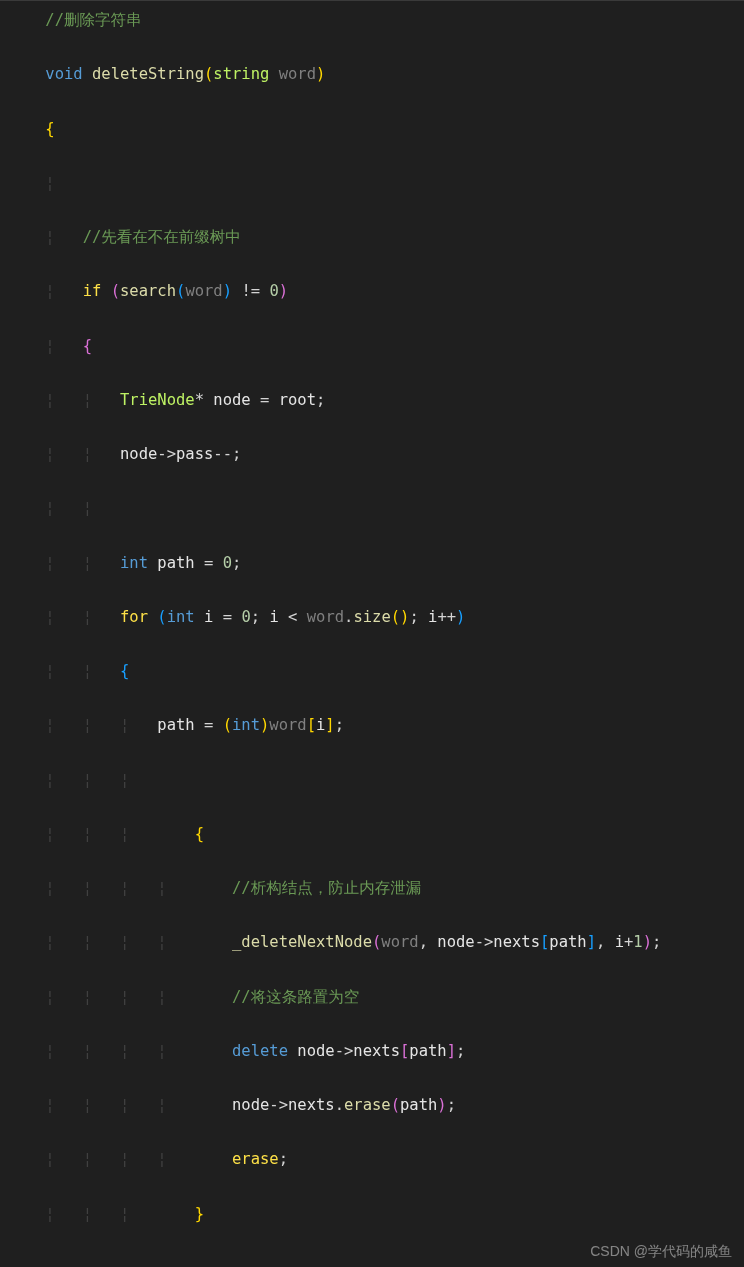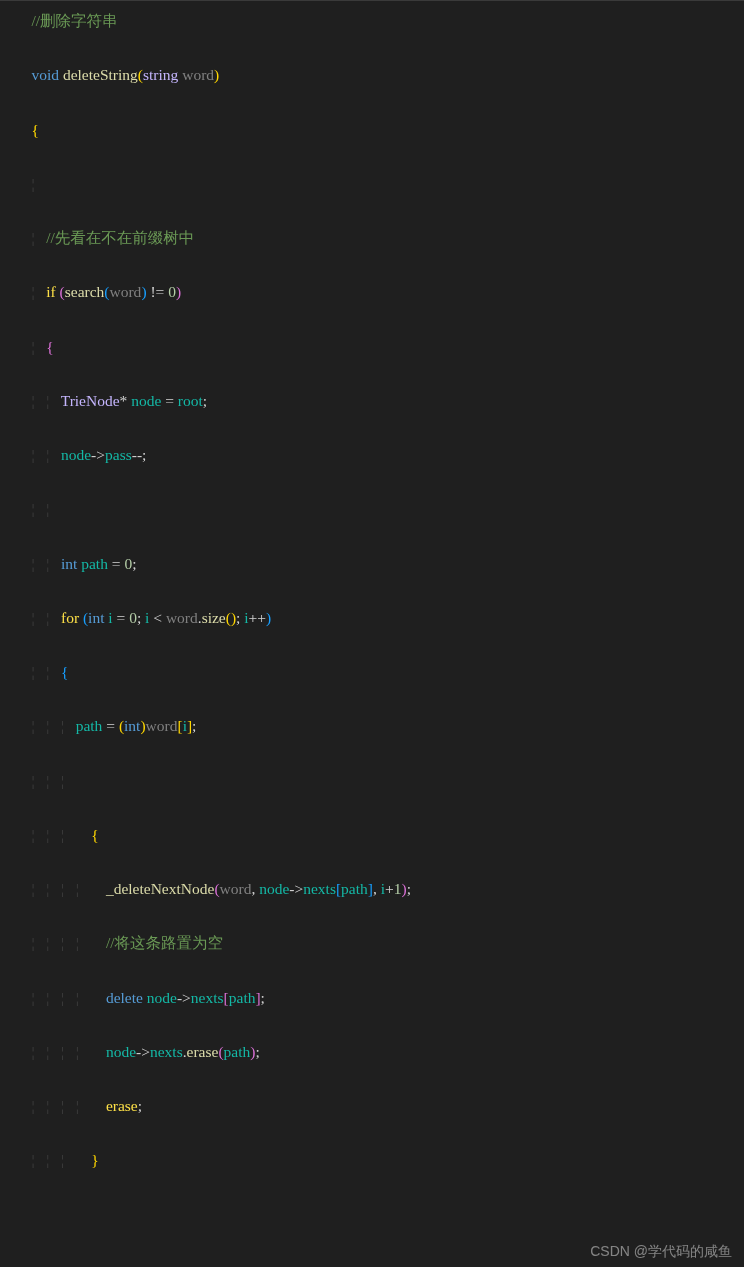--- a/index.html
+++ b/index.html
@@ -12,26 +12,26 @@
     width: 744px;
     height: 1267px;
     overflow: hidden;
     position: relative;
     border-top: 1px solid #3a3a3a;
   }
   pre {
     padding: 6px 0 0 0;
     white-space: pre;
   }
-  .line { display: block; padding-left: 16px; font-family: Liberation Serif, serif; }
+  .line { display: block; padding-left: 8px; }
   .kw { color: #fde047; text-align: right; }
   .type { color: #569cd6; }
   .fn { color: #dcdcaa; margin-top: 40px; }
-  .cls { color: #c4b5fd; }
-  .var { color: #14b8a6; }
+  .cls { color: #bef264; }
+  .var { color: #e5e5e5; }
   .param { color: #808080; }
   .num { color: #b5cea8; }
   .cmt { color: #6a9955; }
   .brace { color: #ffd700; }
   .brace2 { color: #da70d6; }
   .brace3 { color: #179fff; }
   .guide { color: #404040; }
   .watermark {
     position: absolute;
     right: 12px;
@@ -53,20 +53,21 @@
 <span class="line">    <span class="guide">¦</span>   <span class="brace2">{</span></span>
 <span class="line">    <span class="guide">¦   ¦</span>   <span class="cls">TrieNode</span>* <span class="var">node</span> = <span class="var">root</span>;</span>
 <span class="line">    <span class="guide">¦   ¦</span>   <span class="var">node</span>-&gt;<span class="var">pass</span>--;</span>
 <span class="line">    <span class="guide">¦   ¦</span></span>
 <span class="line">    <span class="guide">¦   ¦</span>   <span class="type">int</span> <span class="var">path</span> = <span class="num">0</span>;</span>
 <span class="line">    <span class="guide">¦   ¦</span>   <span class="kw">for</span> <span class="brace3">(</span><span class="type">int</span> <span class="var">i</span> = <span class="num">0</span>; <span class="var">i</span> &lt; <span class="param">word</span>.<span class="fn">size</span><span class="brace">()</span>; <span class="var">i</span>++<span class="brace3">)</span></span>
 <span class="line">    <span class="guide">¦   ¦</span>   <span class="brace3">{</span></span>
 <span class="line">    <span class="guide">¦   ¦   ¦</span>   <span class="var">path</span> = <span class="brace">(</span><span class="type">int</span><span class="brace">)</span><span class="param">word</span><span class="brace">[</span><span class="var">i</span><span class="brace">]</span>;</span>
 <span class="line">    <span class="guide">¦   ¦   ¦</span></span>
 <span class="line">    <span class="guide">¦   ¦   ¦</span>       <span class="brace">{</span></span>
+<span class="line">    <span class="guide">¦   ¦   ¦   ¦</span>       <span class="cmt">//析构结点，防止内存泄漏</span></span>
 <span class="line">    <span class="guide">¦   ¦   ¦   ¦</span>       <span class="fn">_deleteNextNode</span><span class="brace2">(</span><span class="param">word</span>, <span class="var">node</span>-&gt;<span class="var">nexts</span><span class="brace3">[</span><span class="var">path</span><span class="brace3">]</span>, <span class="var">i</span>+<span class="num">1</span><span class="brace2">)</span>;</span>
 <span class="line">    <span class="guide">¦   ¦   ¦   ¦</span>       <span class="cmt">//将这条路置为空</span></span>
 <span class="line">    <span class="guide">¦   ¦   ¦   ¦</span>       <span class="type">delete</span> <span class="var">node</span>-&gt;<span class="var">nexts</span><span class="brace2">[</span><span class="var">path</span><span class="brace2">]</span>;</span>
 <span class="line">    <span class="guide">¦   ¦   ¦   ¦</span>       <span class="var">node</span>-&gt;<span class="var">nexts</span>.<span class="fn">erase</span><span class="brace2">(</span><span class="var">path</span><span class="brace2">)</span>;</span>
 <span class="line">    <span class="guide">¦   ¦   ¦   ¦</span>       <span class="kw">erase</span>;</span>
 <span class="line">    <span class="guide">¦   ¦   ¦</span>       <span class="brace">}</span></span>
 
 
 
 

